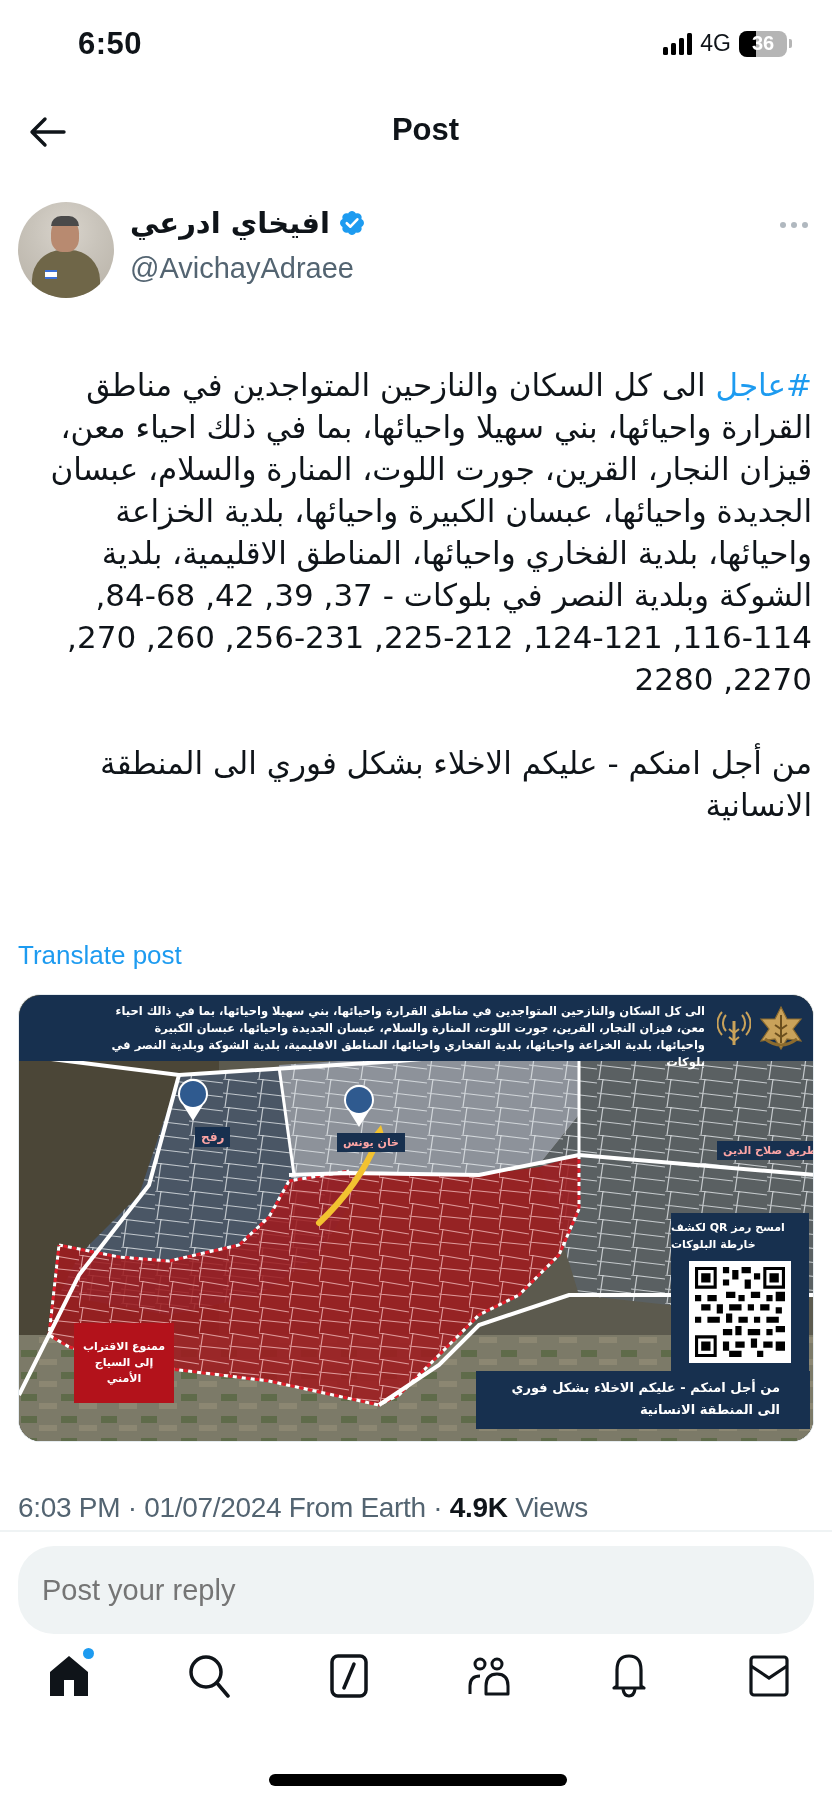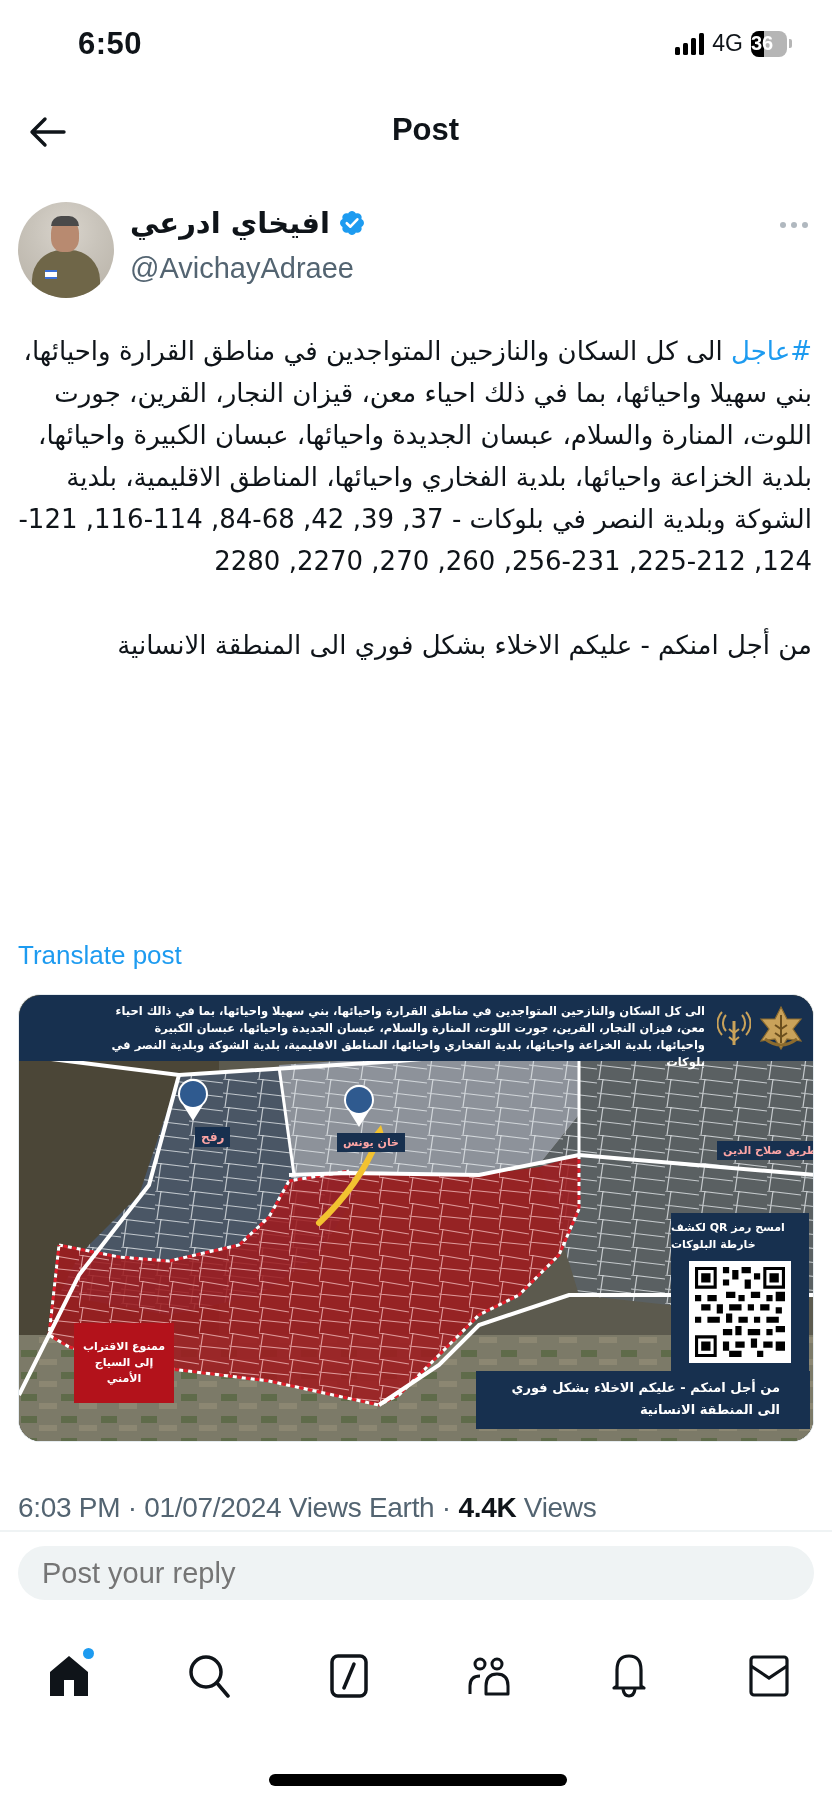--- a/index.html
+++ b/index.html
@@ -6,21 +6,21 @@
     html, body { width: 832px; height: 1800px; background: #ffffff; overflow: hidden; }
     body { font-family: "Liberation Sans", "DejaVu Sans", sans-serif; color: #0f1419; position: relative; }
 
     
     .status-bar { position: absolute; top: 0; left: 0; width: 832px; height: 92px; }
     .status-time { position: absolute; left: 78px; top: 26px; font-size: 31px; font-weight: 600; letter-spacing: 0.5px; }
     .status-right { position: absolute; right: 40px; top: 30px; display: flex; align-items: center; gap: 8px; }
     .signal { display: flex; align-items: flex-end; gap: 3px; height: 22px; }
     .signal span { width: 5px; background: #000; border-radius: 1.5px; display: block; }
     .net { font-size: 23px; font-weight: 500; }
-    .battery { position: relative; width: 36px; height: 26px; border-radius: 8px; background: #b5b5b5; overflow: hidden; display: flex; align-items: center; }
+    .battery { position: relative; width: 48px; height: 26px; border-radius: 8px; background: #b5b5b5; overflow: hidden; display: flex; align-items: center; justify-content: center; }
     .battery .fill { position: absolute; left: 0; top: 0; bottom: 0; width: 36%; background: #000; }
     .battery .pct { position: relative; font-size: 20px; font-weight: 700; color: #fff; }
     .battery-tip { width: 3px; height: 9px; background: #b5b5b5; border-radius: 0 2px 2px 0; margin-left: -6px; }
 
     
     .nav-header { position: absolute; top: 100px; left: 0; width: 832px; height: 66px; }
     .back-btn { position: absolute; left: 28px; top: 14px; width: 40px; height: 36px; cursor: pointer; }
     .header-title { position: absolute; left: 0; right: 0; top: 12px; text-align: center; font-size: 31px; font-weight: 700; padding-left: 19px; }
 
     
@@ -32,22 +32,22 @@
     .avatar .body { position: absolute; left: 14px; top: 48px; width: 68px; height: 56px; border-radius: 30px 30px 0 0; background: #6f6648; }
     .avatar .flag { position: absolute; left: 27px; top: 68px; width: 12px; height: 9px; background: #fff; border-top: 2px solid #3a6fd8; border-bottom: 2px solid #3a6fd8; }
     .name-row { position: absolute; left: 112px; top: 4px; display: flex; align-items: center; gap: 8px; }
     .display-name { font-family: "DejaVu Sans", sans-serif; font-size: 29px; font-weight: 700; direction: rtl; }
     .verified { width: 28px; height: 28px; }
     .handle { position: absolute; left: 112px; top: 50px; font-size: 29px; color: #536471; }
     .more-btn { position: absolute; right: 10px; top: 20px; display: flex; gap: 5px; cursor: pointer; }
     .more-btn span { width: 6px; height: 6px; border-radius: 50%; background: #b0b8bf; display: block; }
 
     
-    .tweet-text { position: absolute; top: 330px; left: 18px; width: 794px; direction: rtl; text-align: right;
-      font-family: "DejaVu Sans", sans-serif; font-size: 26px; line-height: 42px; color: #0f1419; white-space: pre-line; }
+    .tweet-text { position: absolute; top: 364px; left: 18px; width: 794px; direction: rtl; text-align: right;
+      font-family: "DejaVu Sans", sans-serif; font-size: 31px; line-height: 42px; color: #0f1419; white-space: pre-line; }
     .hashtag { color: #1d9bf0; }
     .translate { position: absolute; top: 940px; left: 18px; font-size: 26px; color: #1d9bf0; cursor: pointer; }
 
     
     .media { position: absolute; top: 994px; left: 18px; width: 796px; height: 448px; border-radius: 22px; overflow: hidden;
       background: #5b5f55; border: 1px solid #e6ecf0; }
     .media svg.map { position: absolute; left: 0; top: 0; }
     .media-banner { position: absolute; left: 0; top: 0; width: 796px; height: 66px; background: #17304f; border-radius: 22px 22px 0 0; }
     .banner-text { position: absolute; right: 110px; top: 8px; width: 600px; direction: rtl; text-align: right; color: #fff;
       font-family: "DejaVu Sans", sans-serif; font-size: 11.5px; line-height: 17px; font-weight: 700; }
@@ -64,21 +64,21 @@
     .qr-code { position: absolute; left: 18px; top: 48px; width: 102px; height: 102px; background: #fff; padding: 6px; }
     .evac-box { position: absolute; left: 457px; top: 376px; width: 334px; height: 58px; background: #17304f; color: #fff;
       direction: rtl; text-align: right; padding: 6px 30px 0 10px; font-family: "DejaVu Sans", sans-serif; font-size: 13px; line-height: 22px; font-weight: 700; }
 
     
     .meta { position: absolute; top: 1492px; left: 18px; font-size: 28px; color: #536471; letter-spacing: -0.3px; }
     .meta .views-count { color: #0f1419; font-weight: 700; }
     .divider { position: absolute; top: 1530px; left: 0; width: 832px; height: 2px; background: #eff3f4; }
 
     
-    .reply-box { position: absolute; top: 1546px; left: 18px; width: 796px; height: 54px; border-radius: 36px; background: #eff3f4;
+    .reply-box { position: absolute; top: 1546px; left: 18px; width: 796px; height: 88px; border-radius: 36px; background: #eff3f4;
       font-size: 29px; color: #536471; padding: 0 0 0 24px; display: flex; align-items: center; cursor: text; border: none; outline: none; font-family: "Liberation Sans", sans-serif; }
 
     
     .tab-bar { position: absolute; top: 1650px; left: 0; width: 832px; height: 70px; display: flex; justify-content: space-between; padding: 0 38px 0 44px; }
     .tab { width: 50px; height: 50px; display: flex; align-items: center; justify-content: center; position: relative; cursor: pointer; }
     .tab svg { width: 46px; height: 46px; }
     .notif-dot { position: absolute; right: 0; top: -2px; width: 11px; height: 11px; border-radius: 50%; background: #1d9bf0; }
     .home-indicator { position: absolute; top: 1774px; left: 269px; width: 298px; height: 12px; border-radius: 6px; background: #000; }
   </style>
 </head>
@@ -218,21 +218,21 @@
       <rect width="29" height="29" fill="#fff"></rect>
       <path fill="#000" d="M0 0h7v7H0zM1 1v5h5V1zM2 2h3v3H2zM22 0h7v7h-7zM23 1v5h5V1zM24 2h3v3h-3zM0 22h7v7H0zM1 23v5h5v-5zM2 24h3v3H2z"></path>
       <path fill="#000" d="M9 0h2v2H9zM12 1h2v3h-2zM15 0h3v2h-3zM19 2h2v2h-2zM9 4h2v2H9zM16 4h2v3h-2zM10 8h3v2h-3zM0 9h2v2H0zM4 9h3v2H4zM14 9h2v2h-2zM18 8h3v2h-3zM23 9h2v2h-2zM26 8h3v3h-3zM2 12h3v2H2zM7 12h2v3H7zM11 12h4v2h-4zM17 12h2v2h-2zM21 12h3v2h-3zM26 13h2v2h-2zM0 16h2v2H0zM4 16h4v2H4zM10 15h2v3h-2zM14 16h3v2h-3zM19 16h2v2h-2zM23 16h4v2h-4zM9 20h3v2H9zM13 19h2v3h-2zM17 20h4v2h-4zM23 20h2v2h-2zM26 19h3v2h-3zM9 24h2v3H9zM13 24h3v2h-3zM18 23h2v3h-2zM22 24h3v2h-3zM26 24h3v3h-3zM11 27h4v2h-4zM20 27h2v2h-2z"></path>
     </svg>
   </div>
 
   <div class="evac-box">من أجل امنكم - عليكم الاخلاء بشكل فوري الى المنطقة الانسانية</div>
 </div>
 
 <div class="meta">
-  <span>6:03 PM</span><span> · </span><span>01/07/2024</span><span> Views Earth</span><span> · </span><span class="views-count">4.4K</span><span> Views</span>
+  <span>6:03 PM</span><span> · </span><span>01/07/2024</span><span> From Earth</span><span> · </span><span class="views-count">4.9K</span><span> Views</span>
 </div>
 <div class="divider"></div>
 
 <input class="reply-box" type="text" placeholder="Post your reply" style="">
 
 <div class="tab-bar">
   <div class="tab">
     <svg viewBox="0 0 46 46">
       <path d="M4 20 L23 4 L42 20 L42 44 L28 44 L28 28 L18 28 L18 44 L4 44 Z" fill="#0f1419"></path>
     </svg>

